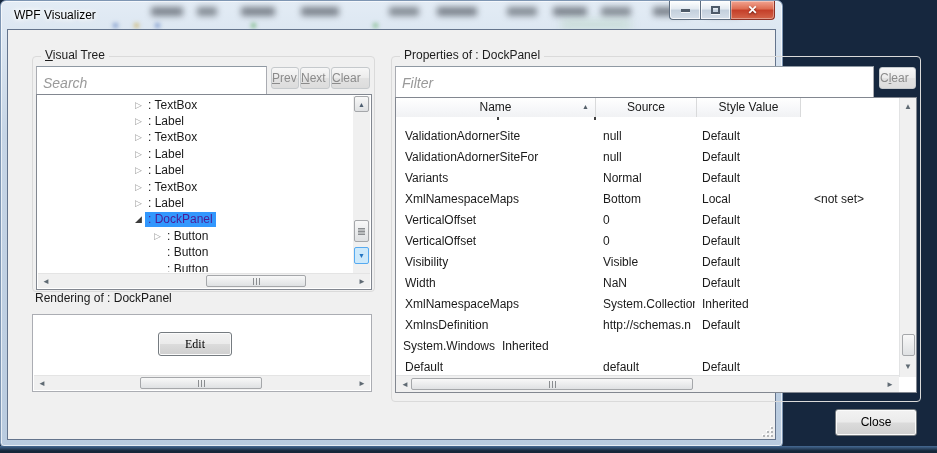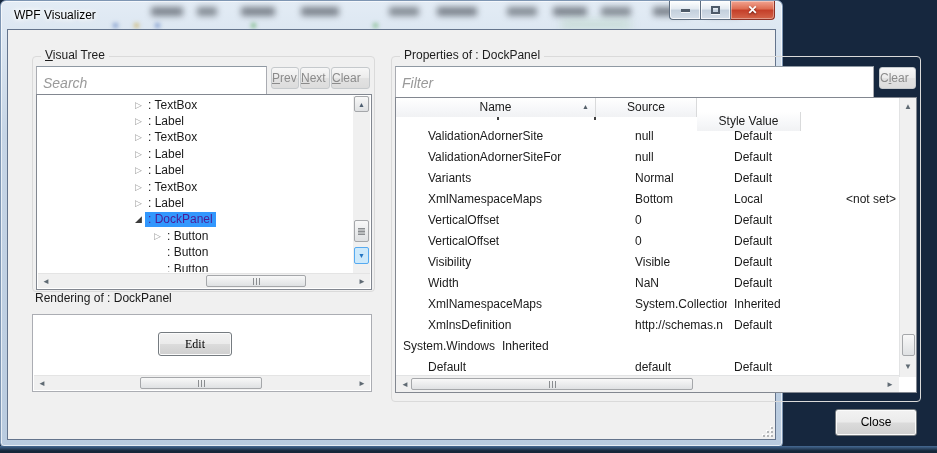--- a/index.html
+++ b/index.html
@@ -86,21 +86,21 @@
   
   .tablebox { position:absolute; background:#fff; border:1px solid #828790; }
   .thead { position:absolute; left:0; top:0; height:19px; display:flex;
          border-bottom:1px solid #d9dadb; }
   .th { position:relative; height:19px; line-height:18px; text-align:center;
          background:linear-gradient(#ffffff, #f6f7f9 60%, #f1f2f4);
          border-right:1px solid #d9dadb; overflow:hidden; white-space:nowrap; }
   .sort-arrow { position:absolute; right:6px; top:5px; font-size:7px; color:#55606a; line-height:1; }
   .prop-rows { position:absolute; left:0; top:19px; right:17px; height:260px; overflow:hidden; }
   .prop-row { height:21px; display:flex; align-items:center; white-space:nowrap; }
-  .c-name  { width:200px; flex:0 0 200px; overflow:hidden;margin-left:32px; }
+  .c-name  { width:200px; flex:0 0 200px; padding-left:9px; overflow:hidden; }
   .c-value { width:99px;  flex:0 0 99px;  padding-left:7px; overflow:hidden; }
   .c-source{ width:101px; flex:0 0 101px; padding-left:7px; overflow:hidden; }
   .c-style { width:103px; flex:0 0 103px; padding-left:6px; overflow:hidden;margin-left:12px; }
   .clip-row { height:8px; position:relative; overflow:hidden; }
   .clip-row i { position:absolute; top:-1px; width:2px; height:4px; background:#3d3d3d; }
   .prop-sbv { position:absolute; top:0; right:0; width:17px; height:279px; background:#f0f0f0;
          border-left:1px solid #e2e3e4; }
   .prop-sbh { position:absolute; left:0; bottom:0; height:17px; right:17px; background:#f0f0f0;
          border-top:1px solid #e2e3e4; }
 
@@ -259,21 +259,21 @@
         <div class="sm-btn" style="left:487px;top:10px;width:37px;"><span>C</span><span class="accel">l</span><span>ear</span></div>
 
         <div class="tablebox" style="left:3px;top:40px;width:522px;height:296px;">
 
           <div class="thead">
             <div class="th" style="width:200px;">
               <span>Name</span>
               <span class="sort-arrow">▲</span>
             </div>
             <div class="th" style="width:101px;"><span>Source</span></div>
-            <div class="th" style="width:104px;margin-top:14px;"><span>Style Value</span></div>
+            <div class="th" style="width:104px;"><span>Style Value</span></div>
           </div>
 
           <div class="prop-rows">
             <div class="clip-row">
                 <i style="left:101px;"></i>
                 <i style="left:198px;"></i>
               </div>
 
   <div class="prop-row">
     <span class="c-name">ValidationAdornerSite</span>

